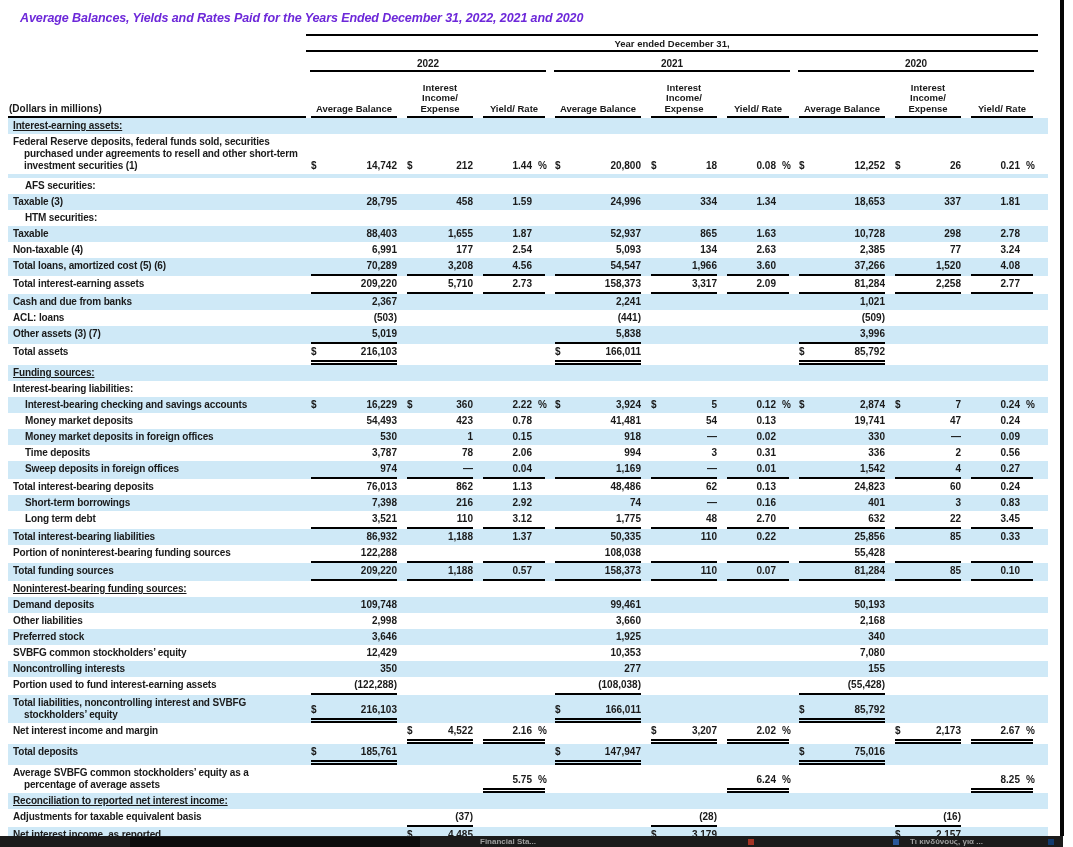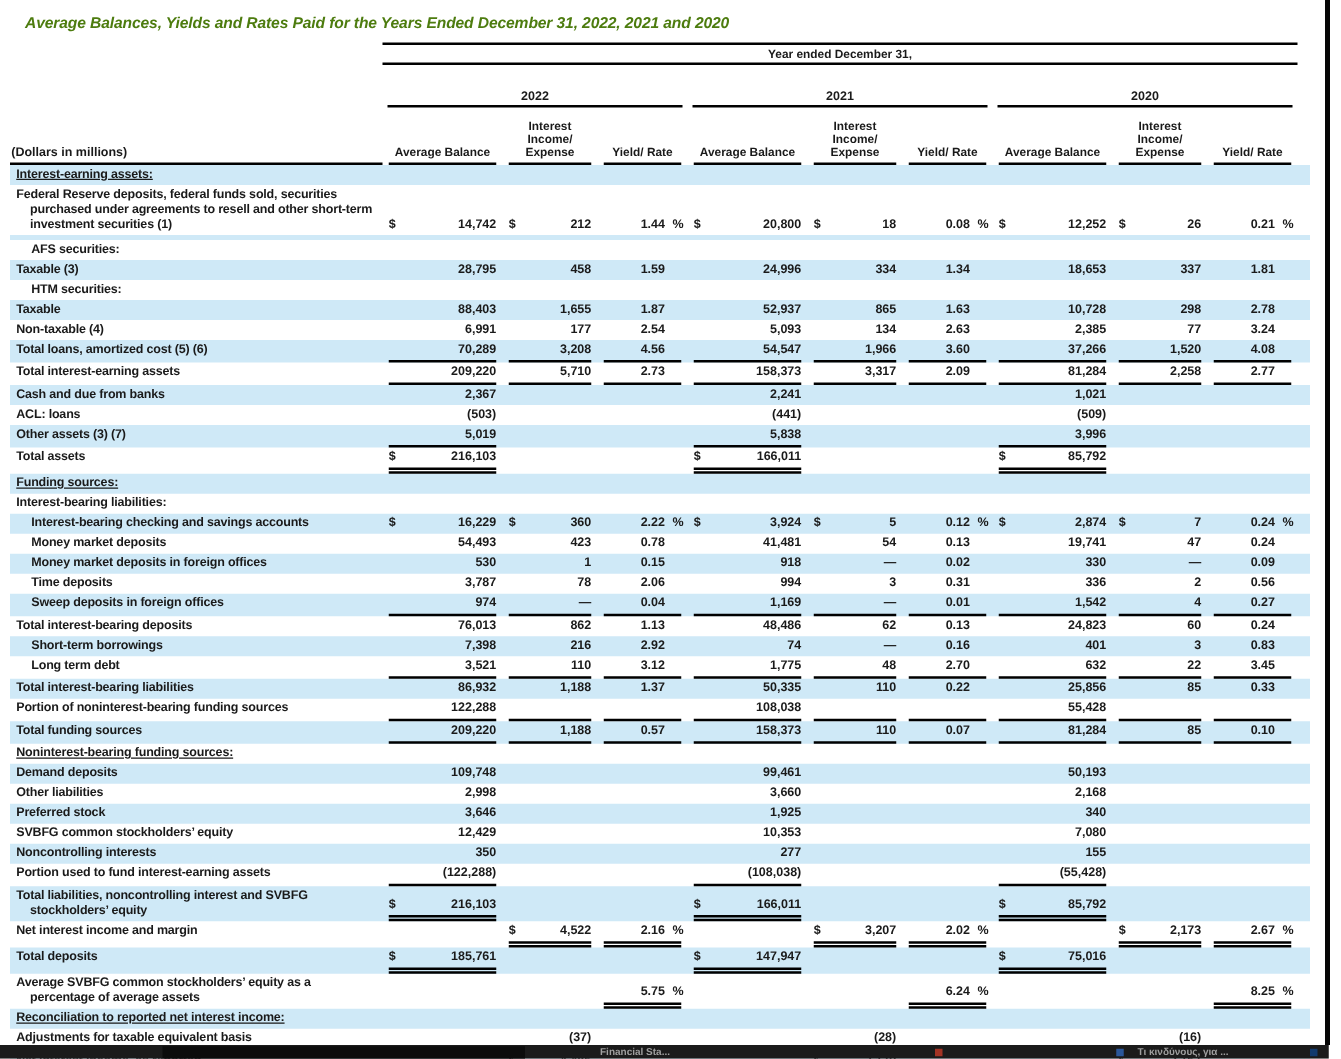--- a/index.html
+++ b/index.html
@@ -5,32 +5,32 @@
   * { box-sizing: border-box; }
   html,body { margin:0; padding:0; }
   body {
     width:1073px; height:847px; position:relative; overflow:hidden;
     background:#ffffff; font-family:"Liberation Sans", sans-serif;
     color:#1a1a1a;
   }
   .page { position:absolute; inset:0; background:#fff; }
   .title {
     margin:11px 0 0 20px; font-size:12.5px; font-weight:bold; font-style:italic;
-    color:#4d7c0f; letter-spacing:-0.1px;
+    color:#6d28d9; letter-spacing:-0.1px;
   }
   .tbl { margin:9px 0 0 8px; width:1040px; font-size:10px; font-weight:bold; }
 
   
   .h1 { display:flex; }
   .h1 .sp { width:298px; }
   .spanhead {
     width:732px; border-top:2px solid #000; border-bottom:2px solid #000;
     text-align:center; font-size:9.5px; padding:2px 0 1px; line-height:11px;
   }
-  .h2 { display:flex; margin-top:18px;align-items:center; }
+  .h2 { display:flex; margin-top:4px;align-items:center; }
   .h2 .sp { width:298px; }
   .yr { width:236px; margin:0 4px; text-align:center; padding:2px 0 1px; border-bottom:2px solid #000; line-height:11px; }
   .h3 { display:flex; align-items:stretch; height:46px; }
   .lh {
     width:298px; padding:0 4px 2px 1px; display:flex; flex-direction:column;
     justify-content:flex-end; border-bottom:2.5px solid #000; line-height:11px;
   }
   .ch { padding:0 5px; display:flex; }
   .ch > div {
     width:100%; display:flex; flex-direction:column; justify-content:flex-end;

